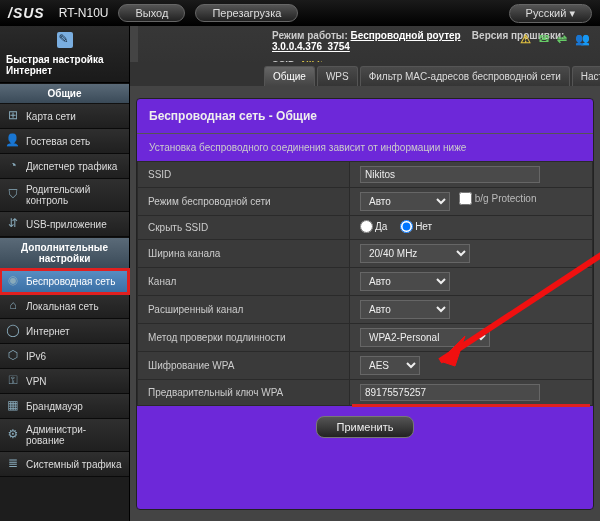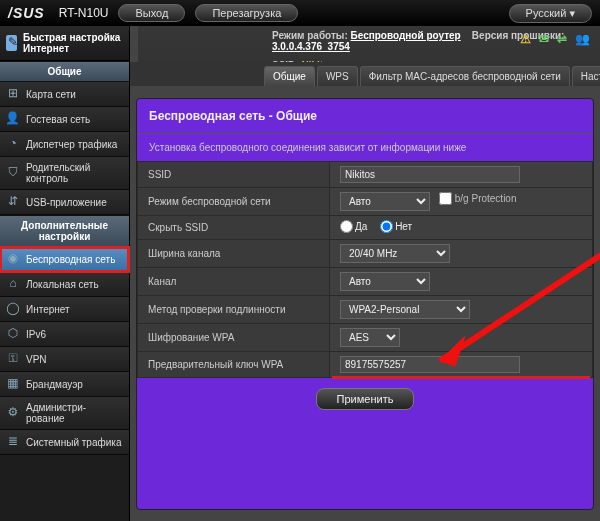--- a/index.html
+++ b/index.html
@@ -70,20 +70,21 @@
     flex-direction: column;
     font-size: 10px;
   }
   .side-qis {
     background: linear-gradient(#2a2a2a,#1a1a1a);
     padding: 6px 6px;
     display: flex;
     gap: 6px;
     align-items: center;
     border-bottom: 1px solid #000;
+    flex-direction: column;
   }
   .qis-icon { width: 16px; height: 16px; background: #7aaee0; border-radius: 2px; position: relative; }
   .qis-icon::after { content:"✎"; position:absolute; top:0; left:2px; color:#123; font-size:12px;}
   .qis-text { color: #fff; font-weight: bold; line-height: 1.1; }
   .side-header {
     background: linear-gradient(#5a6a78,#3a4a58);
     color: #fff;
     text-align: center;
     padding: 4px 0;
     font-weight: bold;
@@ -137,21 +138,21 @@
   .form-table { width: 100%; border-collapse: collapse; }
   .form-table th, .form-table td {
     border: 1px solid #2a2a2a;
     padding: 4px 10px;
     font-size: 10px;
     text-align: left;
     font-weight: normal;
     vertical-align: middle;
     height: 24px;
   }
-  .form-table th { width: 192px; background: #3a3a3a; color: #ccc; }
+  .form-table th { width: 212px; background: #3a3a3a; color: #ccc; }
   .form-table td { background: #3f3f3f; color: #eee; }
   input[type=text].fld, select.fld {
     background: #4a4a4a;
     border: 1px solid #666;
     color: #eee;
     font-size: 10px;
     padding: 2px 4px;
   }
   input[type=text].fld { width: 180px; }
   select.fld { min-width: 90px; cursor: pointer; }
@@ -319,20 +320,24 @@
             </tr>
         <tr>
               <th>Ширина канала</th>
             <td><select class="fld" style="min-width:110px"><option>20/40 MHz</option></select></td>
             </tr>
         <tr>
               <th>Канал</th>
             <td><select class="fld"><option>Авто</option></select></td>
             </tr>
         <tr>
+              <th>Расширенный канал</th>
+            <td><select class="fld"><option>Авто</option></select></td>
+            </tr>
+        <tr>
               <th>Метод проверки подлинности</th>
             <td><select class="fld" style="min-width:130px"><option>WPA2-Personal</option></select></td>
             </tr>
         <tr>
               <th>Шифрование WPA</th>
             <td><select class="fld" style="min-width:60px"><option>AES</option></select></td>
             </tr>
         <tr class="wpa-highlight">
               <th>Предварительный ключ WPA</th>
             <td style="position:relative"><input type="text" class="fld" value="89175575257" style=""><div class="wpa-underline"></div></td>

